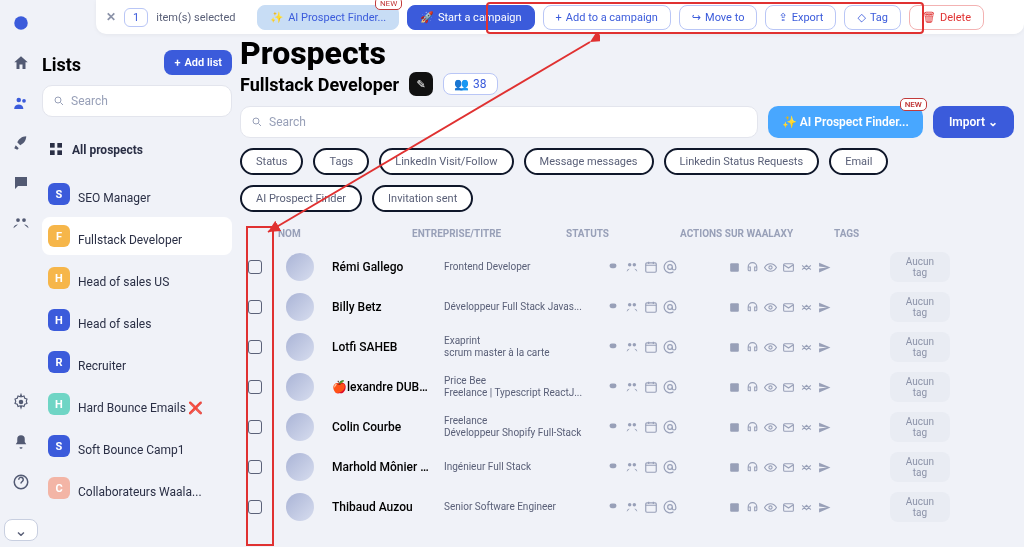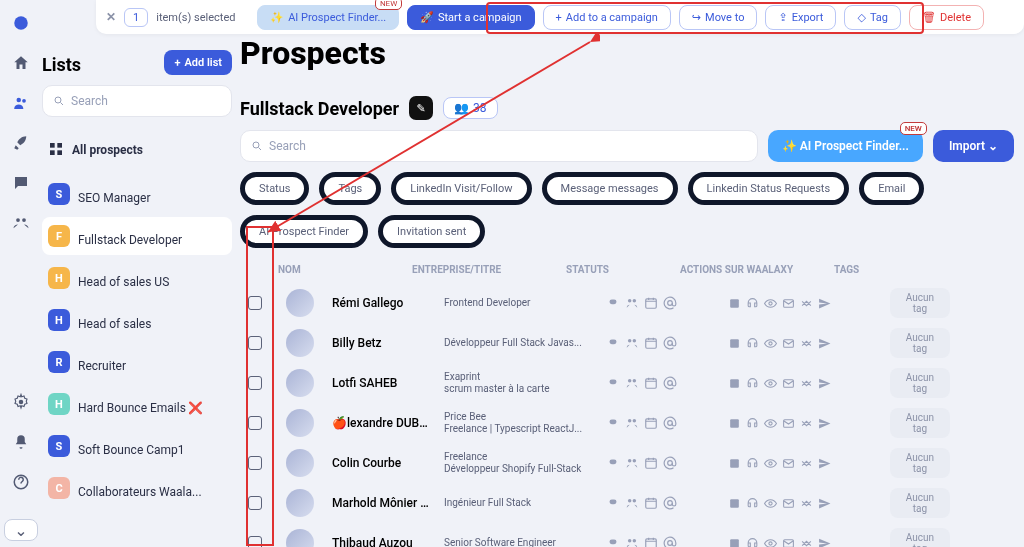--- a/index.html
+++ b/index.html
@@ -13,32 +13,32 @@
 .lists-title{font-weight:700;font-size:18px}
 .add-list{background:#3b5bdb;color:#fff;border:none;border-radius:8px;padding:6px 10px;font-size:11px;font-weight:600;cursor:pointer;display:flex;align-items:center;gap:4px}
 .side-search{background:#fff;border:1px solid #e3e5ed;border-radius:10px;padding:8px 10px;font-size:12px;color:#98a0b8;display:flex;align-items:center;gap:6px;margin-bottom:16px}
 .side-list{display:flex;flex-direction:column;gap:4px}
 .side-item{display:flex;align-items:flex-end;gap:8px;padding:8px 6px;border-radius:8px;font-size:12px;color:#2a2f45;cursor:pointer}
 .side-item.active{background:#fff}
 .side-item .badge{width:22px;height:22px;border-radius:6px;display:flex;align-items:center;justify-content:center;color:#fff;font-size:11px;font-weight:700}
 .side-item .grid-ico{width:16px;height:16px}
 .all-prospects{font-weight:700;margin-bottom:10px}
 .main{position:absolute;left:240px;top:34px;right:10px}
-.page-title{font-size:32px;font-weight:800;margin-bottom:24px}
+.page-title{font-size:32px;font-weight:800;margin-bottom:0}
 .subhead{display:flex;align-items:center;gap:10px;margin-bottom:10px}
 .subtitle{font-size:18px;font-weight:700}
 .edit-btn{width:24px;height:24px;border-radius:7px;background:#111;color:#fff;display:flex;align-items:center;justify-content:center;font-size:11px;cursor:pointer}
 .count-pill{border:1px solid #b9c6f6;color:#3b5bdb;background:#fff;border-radius:8px;padding:3px 10px;font-size:12px;display:flex;align-items:center;gap:4px}
 .toolbar{display:flex;align-items:center;gap:10px;margin-bottom:10px}
 .main-search{flex:1;background:#fff;border:1px solid #e3e5ed;border-radius:10px;padding:8px 10px;font-size:12px;color:#98a0b8;display:flex;align-items:center;gap:6px}
 .ai-btn{background:#48a7ff;color:#fff;border:none;border-radius:10px;padding:9px 14px;font-size:12px;font-weight:600;position:relative;cursor:pointer}
 .ai-btn .new{position:absolute;top:-8px;right:-4px;background:#fff;color:#c23b3b;border:1px solid #c23b3b;font-size:8px;padding:1px 4px;border-radius:5px}
 .import-btn{background:#3b5bdb;color:#fff;border:none;border-radius:10px;padding:9px 16px;font-size:12px;font-weight:600;cursor:pointer}
 .filter-row{display:flex;align-items:center;gap:10px;flex-wrap:wrap;margin-bottom:8px}
-.chip{background:#fff;border:5px solid #0f172a;border-radius:18px;padding:5px 14px;font-size:11px;color:#5a6078;cursor:pointer}
+.chip{background:#fff;border:2px solid #0f172a;border-radius:18px;padding:5px 14px;font-size:11px;color:#5a6078;cursor:pointer}
 .more-filters{border:1px solid #3b5bdb;color:#3b5bdb;background:#fff;border-radius:18px;padding:5px 14px;font-size:11px;cursor:pointer}
 .table{background:transparent}
 .thead{display:grid;grid-template-columns:30px 130px 150px 110px 150px 60px;gap:4px;padding:8px 4px;font-size:10px;color:#98a0b8;font-weight:700}
 .row{display:grid;grid-template-columns:30px 34px 100px 150px 110px 150px 60px;gap:12px;align-items:center;padding:5px 4px;font-size:12px}
 .chk{width:14px;height:14px;border:1.5px solid #5b6279;border-radius:3px;cursor:pointer;margin-left:4px}
 .avatar{width:28px;height:28px;border-radius:50%;background:linear-gradient(135deg,#aab4d6,#d7ddef)}
 .name{font-weight:500;font-size:12px;white-space:nowrap;overflow:hidden;text-overflow:ellipsis}
 .title{font-size:10px;color:#5a6078;line-height:1.2;max-height:24px;overflow:hidden}
 .icons{display:flex;gap:5px;color:#98a0b8}
 .icons svg{width:14px;height:14px}

